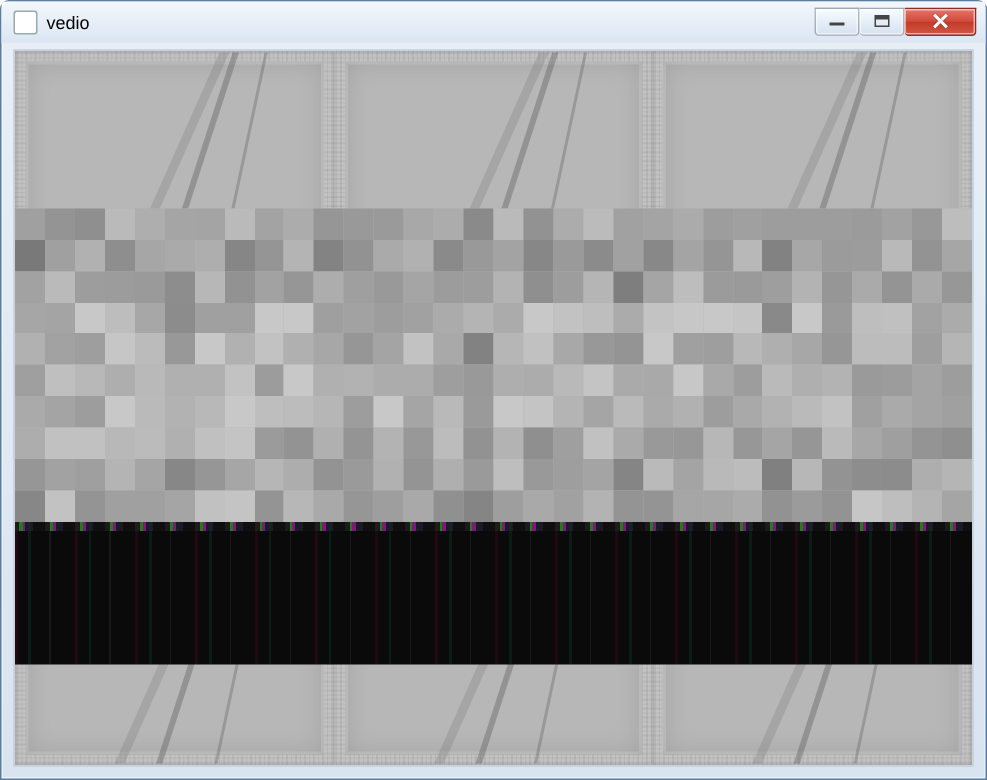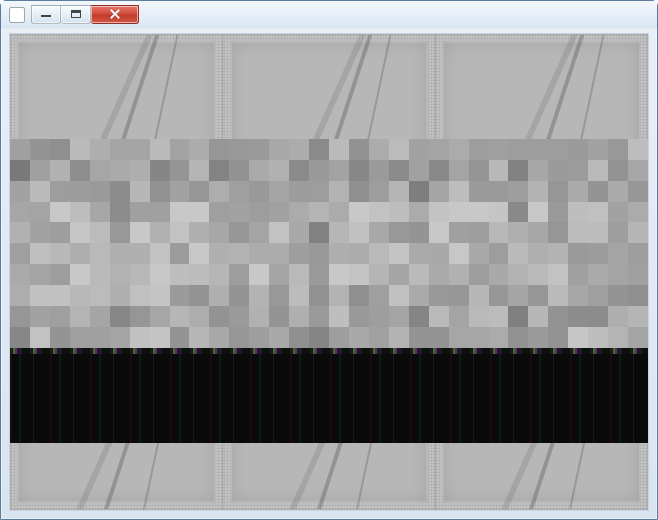--- a/index.html
+++ b/index.html
@@ -181,20 +181,21 @@
           #222 0 3px, #3a2 3px 5px, #a2a 5px 7px, #223 7px 12px, #111 12px 20px);
       opacity:.7;
     }
   </style>
 </head>
 <body>
 
 <div class="window">
   <div class="titlebar">
     <div class="app-icon"></div>
+    <div class="title">vedio</div>
     <div class="win-controls">
       <div class="win-btn">
         <span class="min-shape"></span>
       </div>
       <div class="win-btn">
         <span class="max-shape"></span>
       </div>
       <div class="win-btn close-btn">
         <span class="x-shape"></span>
       </div>

